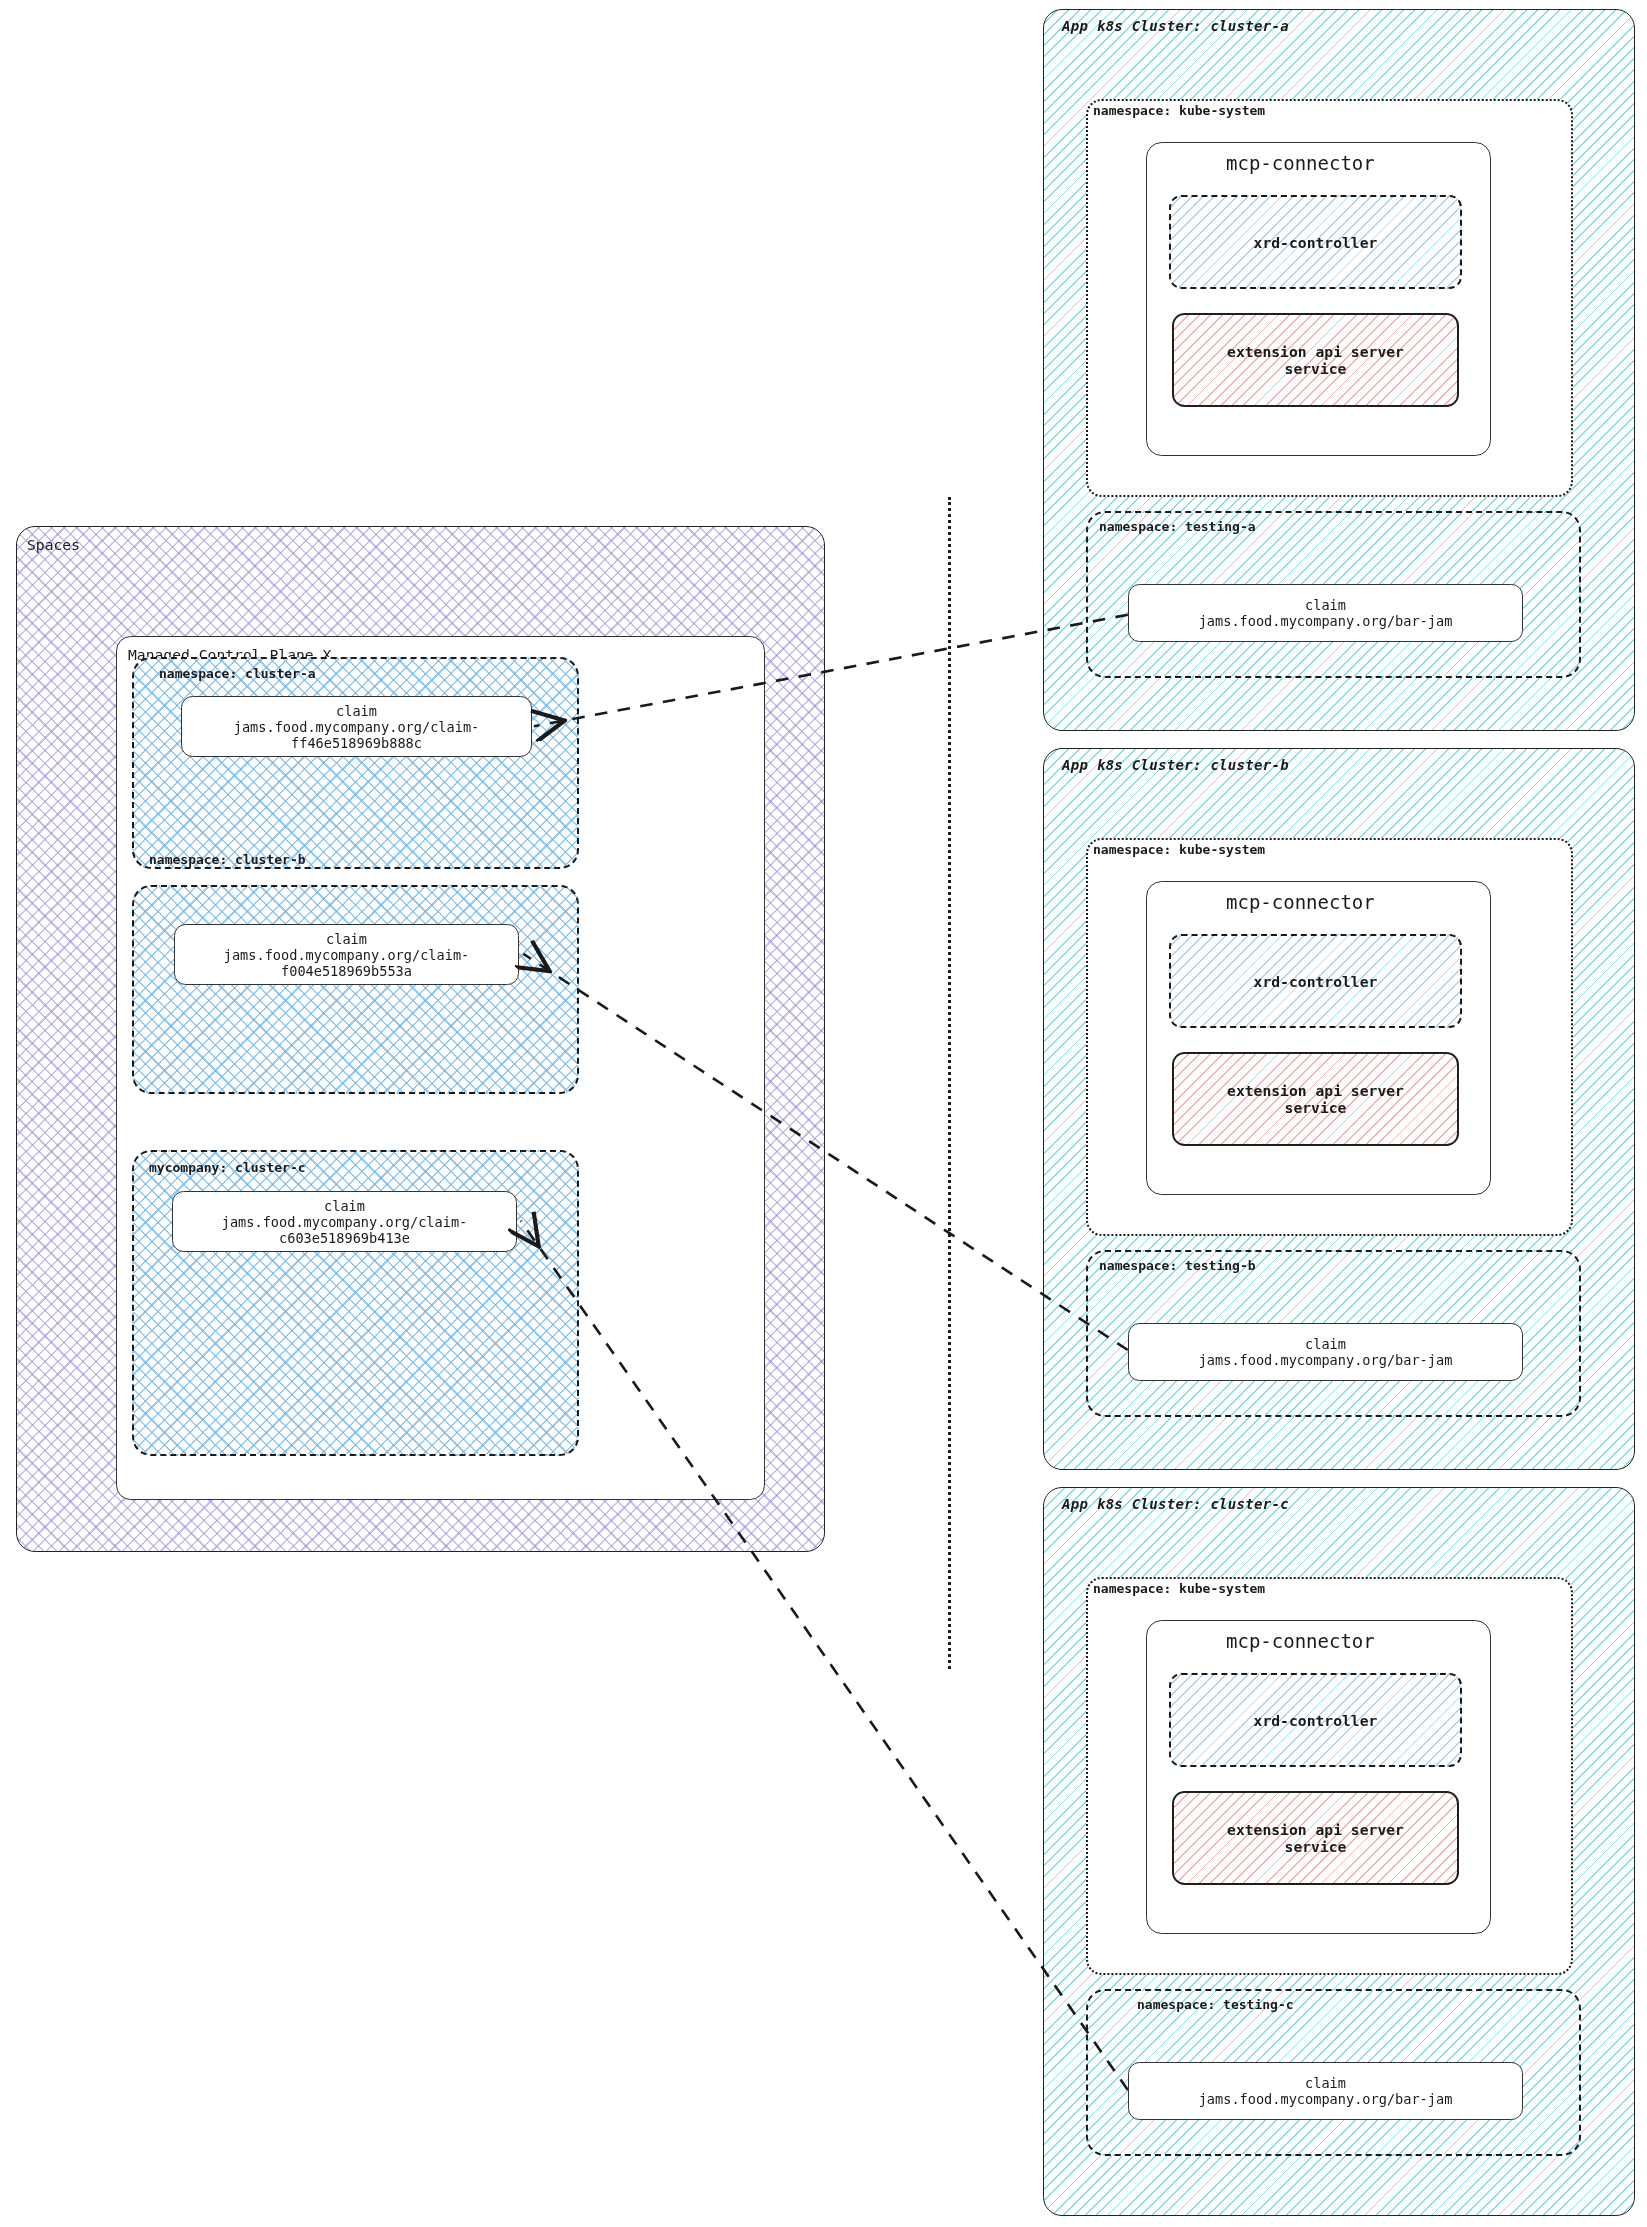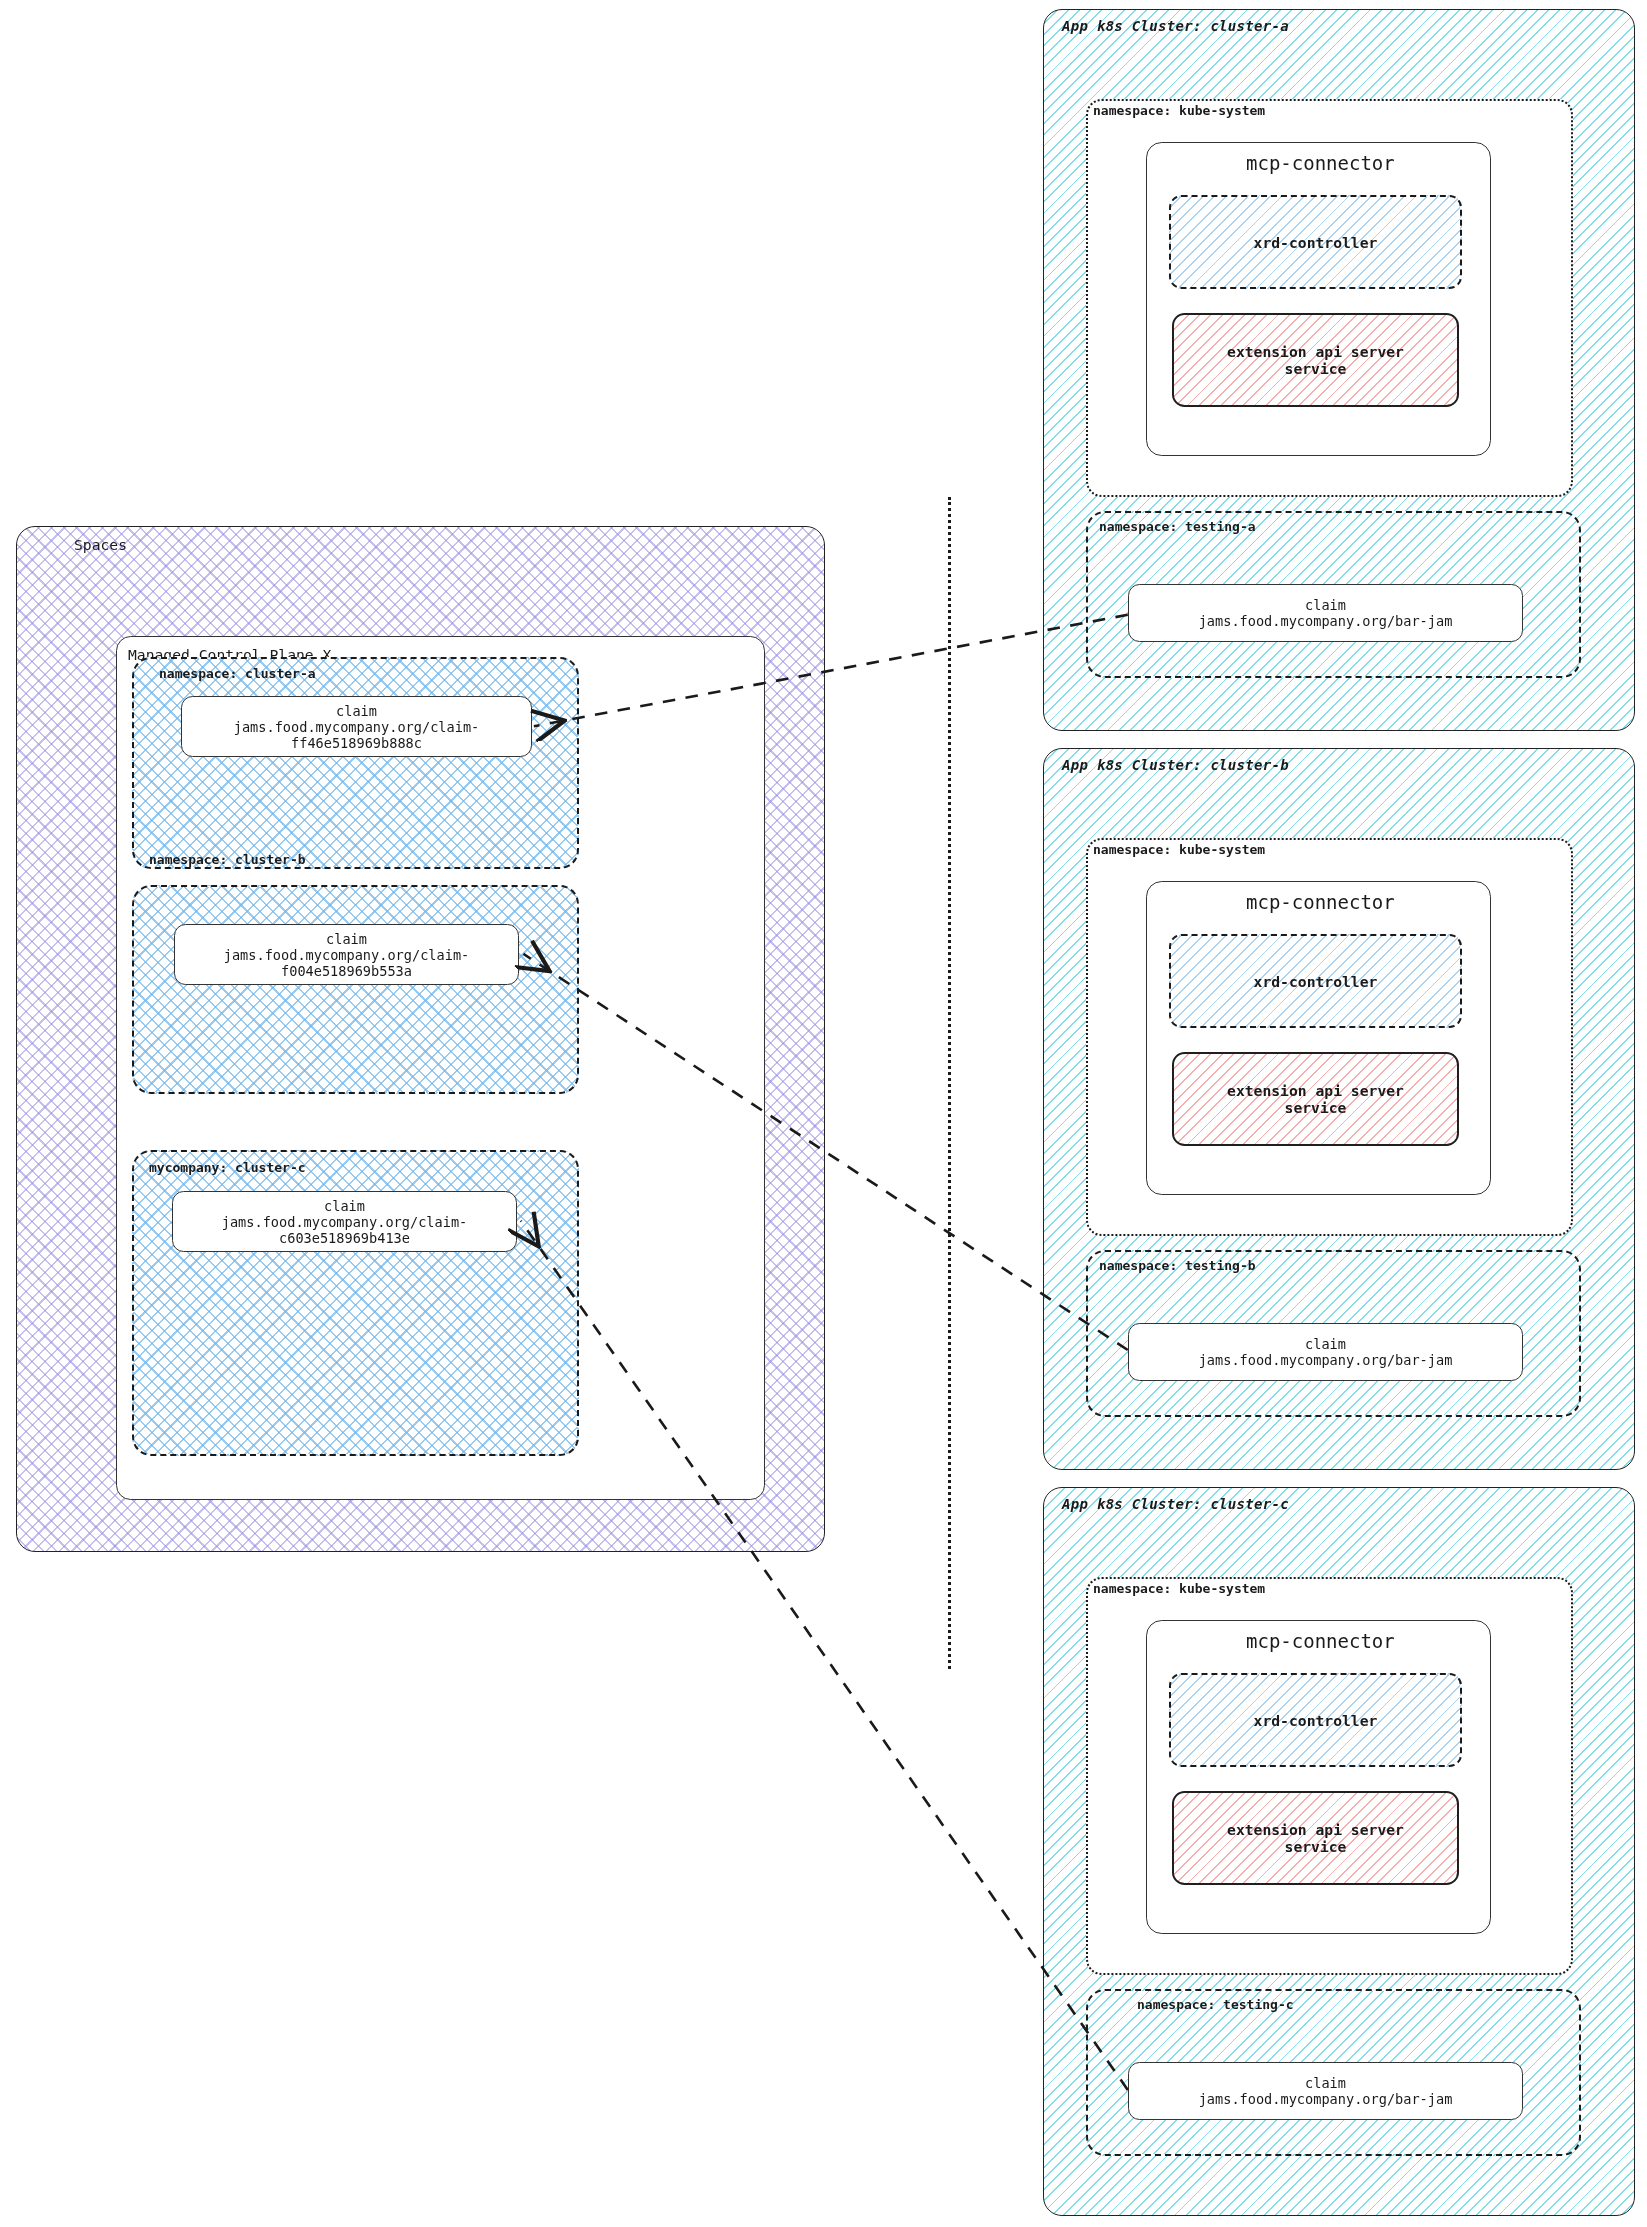--- a/index.html
+++ b/index.html
@@ -69,24 +69,24 @@
 
   
   .b-solid      { border: 1.6px solid #222222; }
   .b-solid-thin { border: 1px solid #333333; }
   .b-dashed     { border: 2.1px dashed #1a1a1a; }
   .b-dotted     { border: 2.1px dotted #1a1a1a; }
   .b-solid-heavy{ border: 2.6px solid #1f1f1f; padding-left: 15px; }
 
   
   .t-cluster  { font-size: 14px; font-weight: 700; letter-spacing: 0.3px; font-style: italic; }
-  .t-spaces   { font-size: 14.7px; font-weight: 400; margin-left: 47px; }
+  .t-spaces   { font-size: 14.7px; font-weight: 400; }
   .t-mcp      { font-size: 14.7px; font-weight: 400; }
   .t-ns       { font-size: 13px; font-weight: 700; }
-  .t-conn     { font-size: 19px; font-weight: 400; margin-left: 20px; }
+  .t-conn     { font-size: 19px; font-weight: 400; }
   .t-node     { font-size: 14.7px; font-weight: 700; text-align: center; }
   .t-claim    { font-size: 13.6px; font-weight: 400; text-align: center; }
 
   .centered-text {
     position: absolute;
     left: 0; right: 0; top: 50%;
     transform: translateY(-50%);
     text-align: center;
     white-space: pre;
     color: #1a1a1a;

